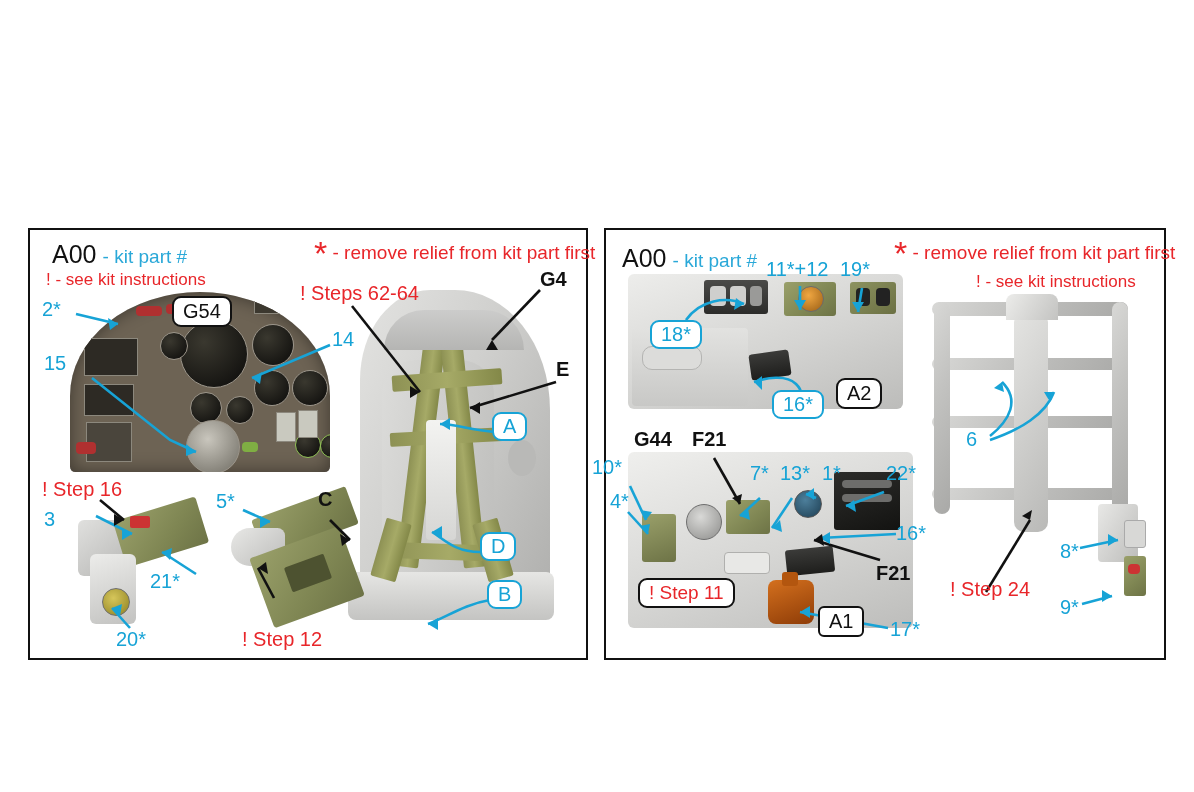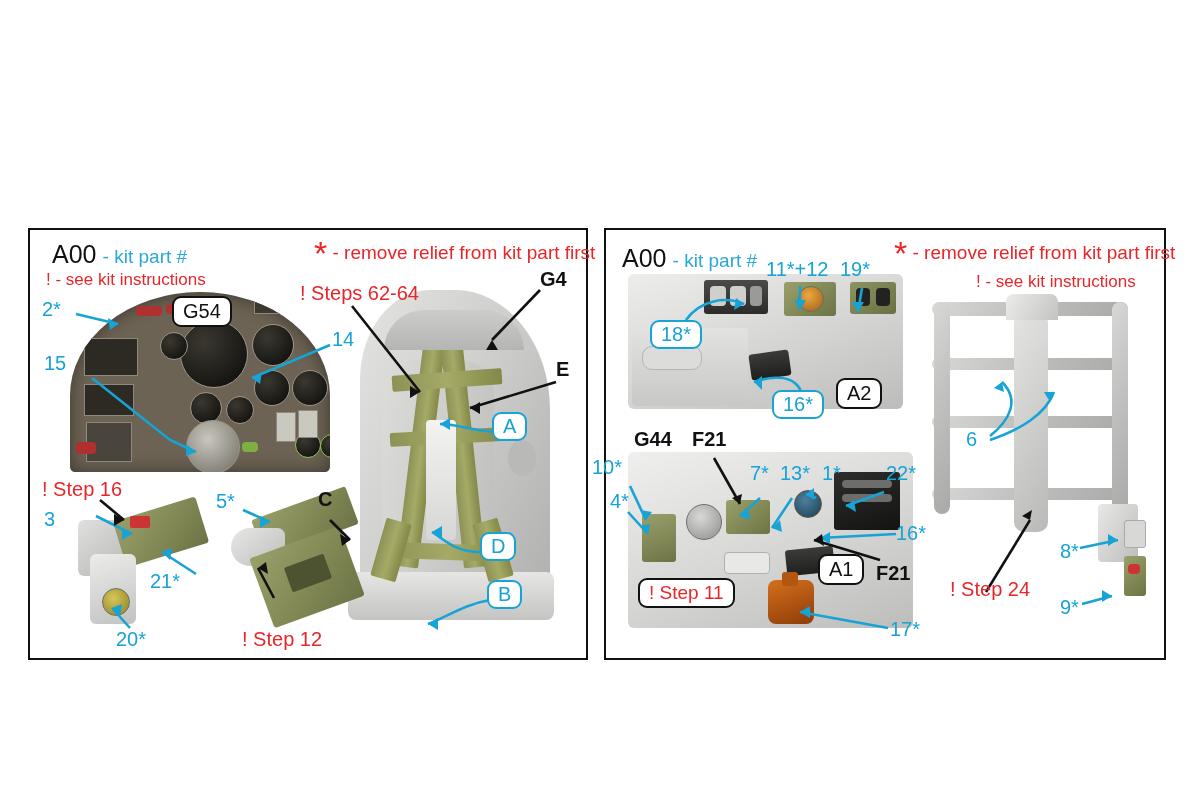--- a/index.html
+++ b/index.html
@@ -427,21 +427,21 @@
   <div class="lbl black" style="left:634px; top:428px;">G44</div>
   <div class="lbl black" style="left:692px; top:428px;">F21</div>
   <div class="lbl cyan" style="left:750px; top:462px;">7*</div>
   <div class="lbl cyan" style="left:780px; top:462px;">13*</div>
   <div class="lbl cyan" style="left:822px; top:462px;">1*</div>
   <div class="lbl cyan" style="left:886px; top:462px;">22*</div>
   <div class="lbl cyan" style="left:896px; top:522px;">16*</div>
   <div class="lbl cyan" style="left:592px; top:456px;">10*</div>
   <div class="lbl cyan" style="left:610px; top:490px;">4*</div>
   <div class="redbox" style="left:638px; top:578px;">! Step 11</div>
-  <div class="boxed" style="left:818px; top:554px;">A1</div>
+  <div class="boxed" style="left:818px; top:606px;border-radius:6px;">A1</div>
   <div class="lbl black" style="left:876px; top:562px;">F21</div>
   <div class="lbl cyan" style="left:890px; top:618px;">17*</div>
   <div class="lbl cyan" style="left:966px; top:428px;">6</div>
   <div class="lbl red" style="left:950px; top:578px;">! Step 24</div>
   <div class="lbl cyan" style="left:1060px; top:540px;">8*</div>
   <div class="lbl cyan" style="left:1060px; top:596px;">9*</div>
 
 </div>
 
 </body></html>

